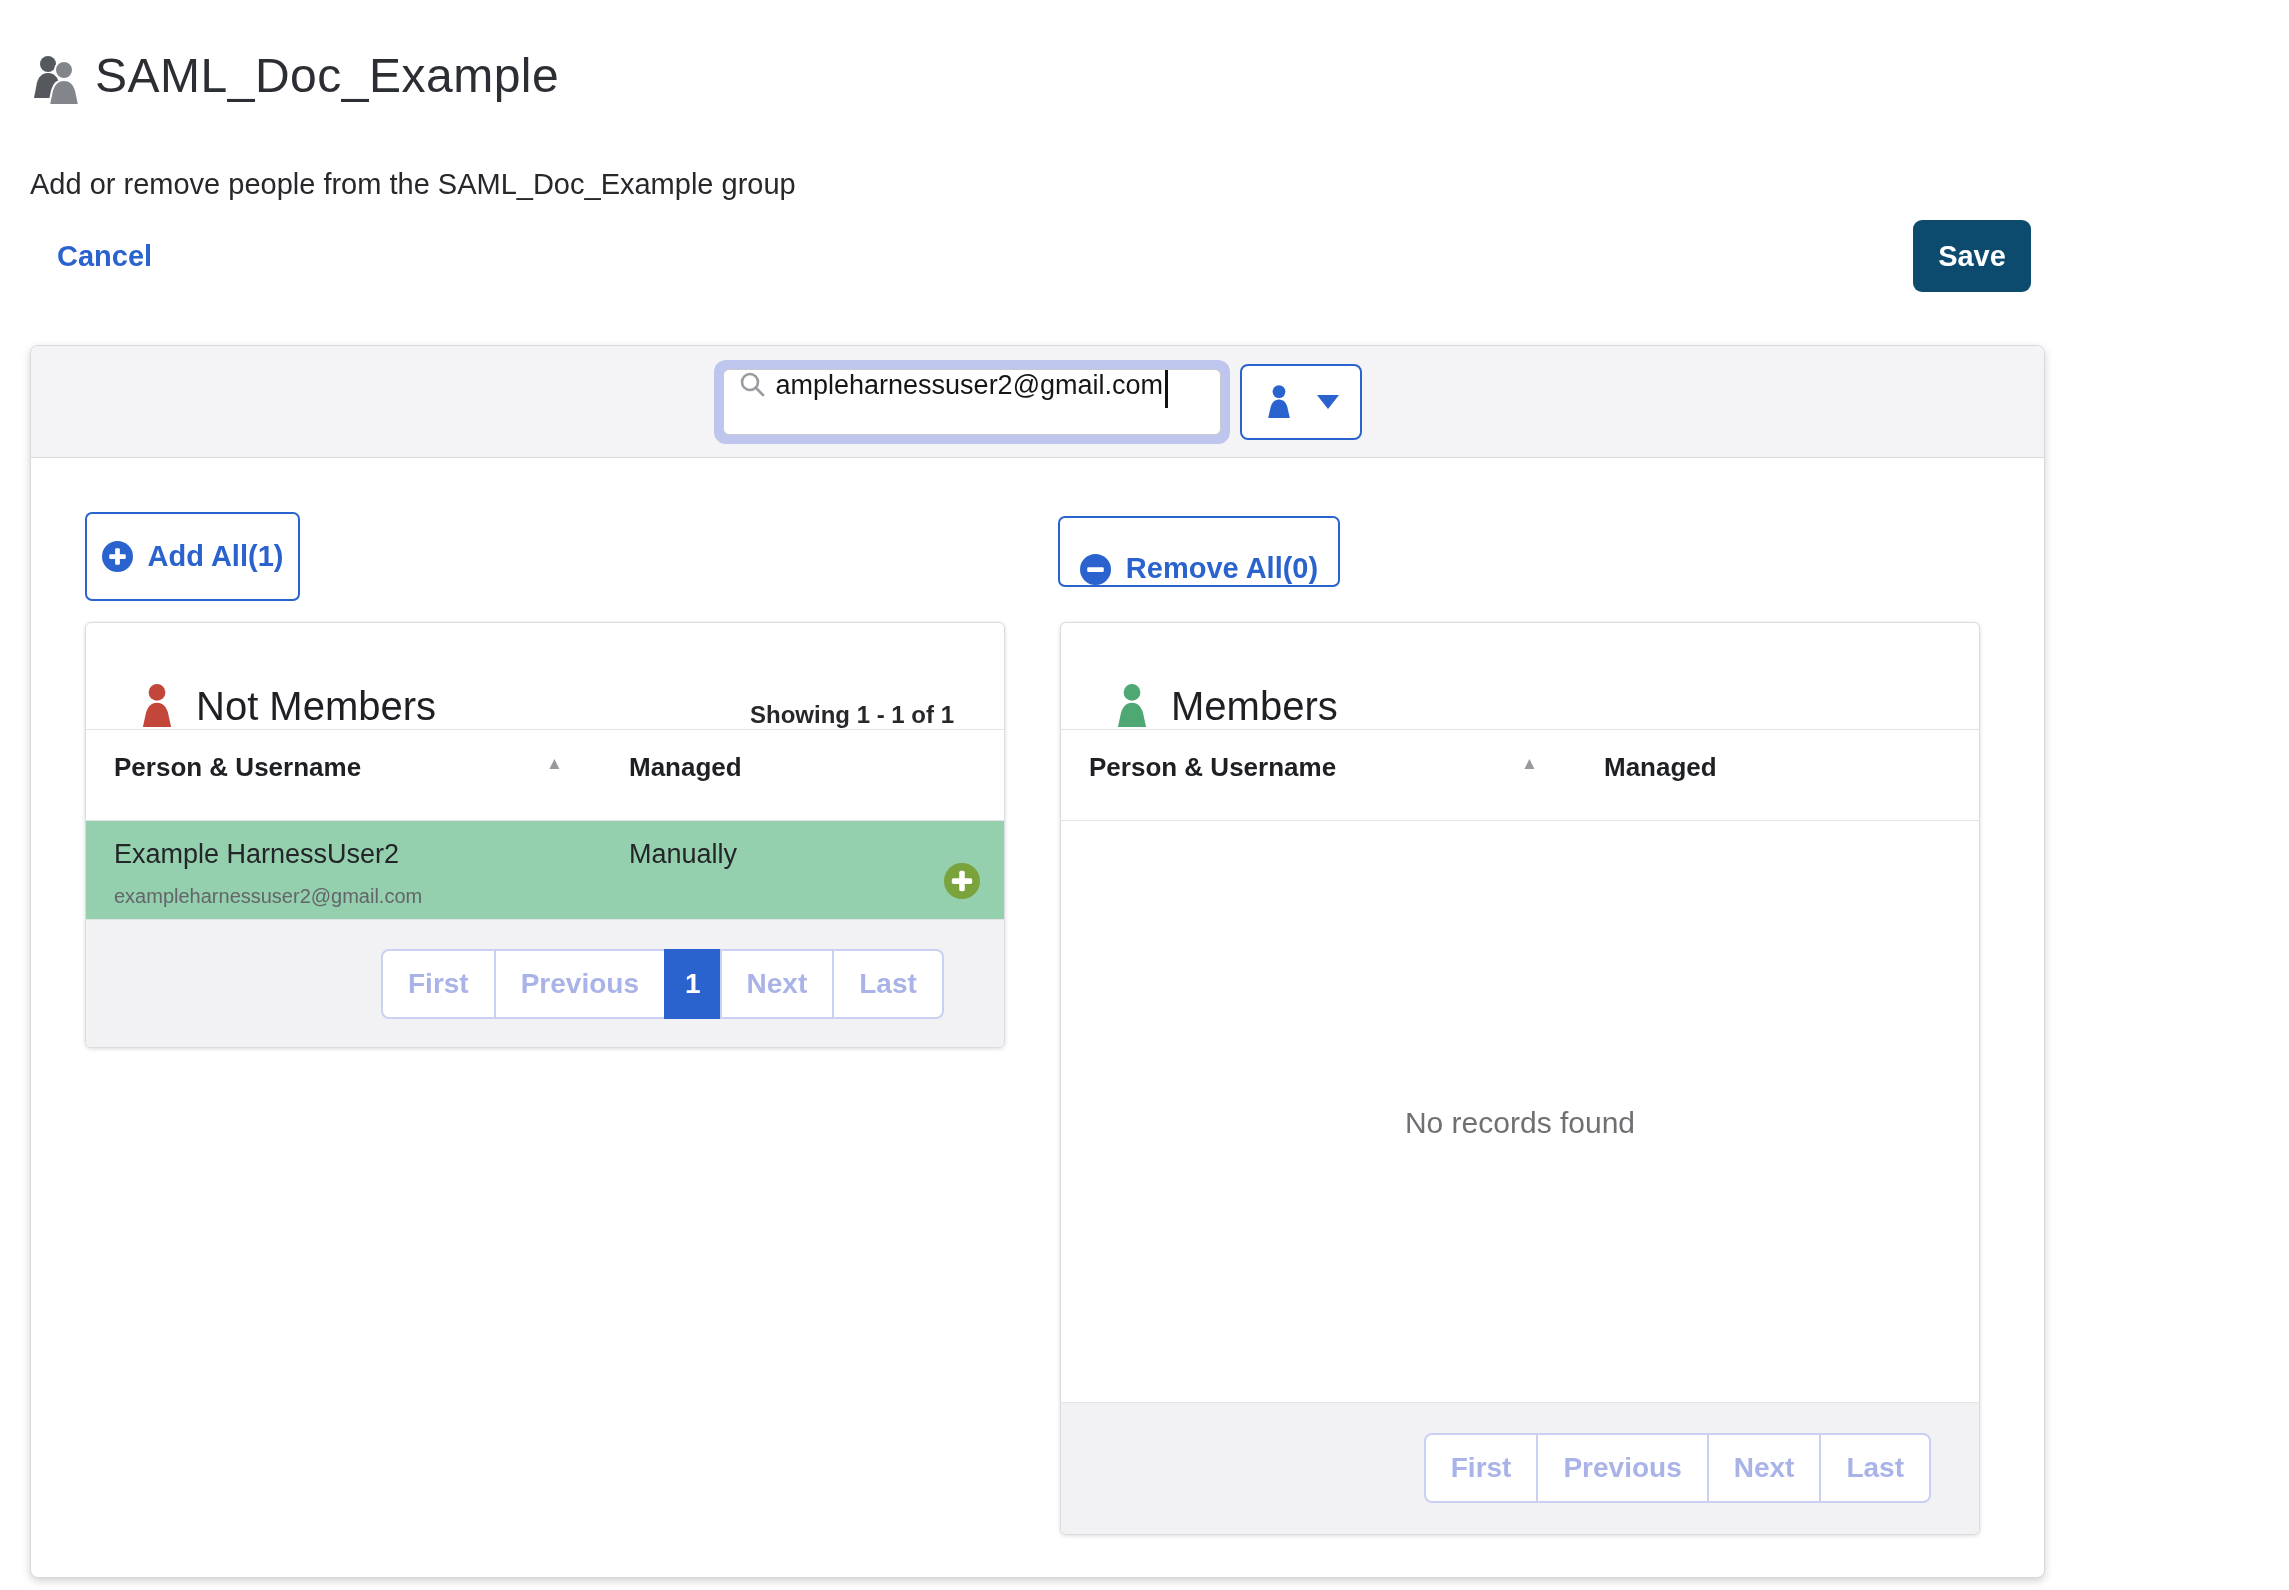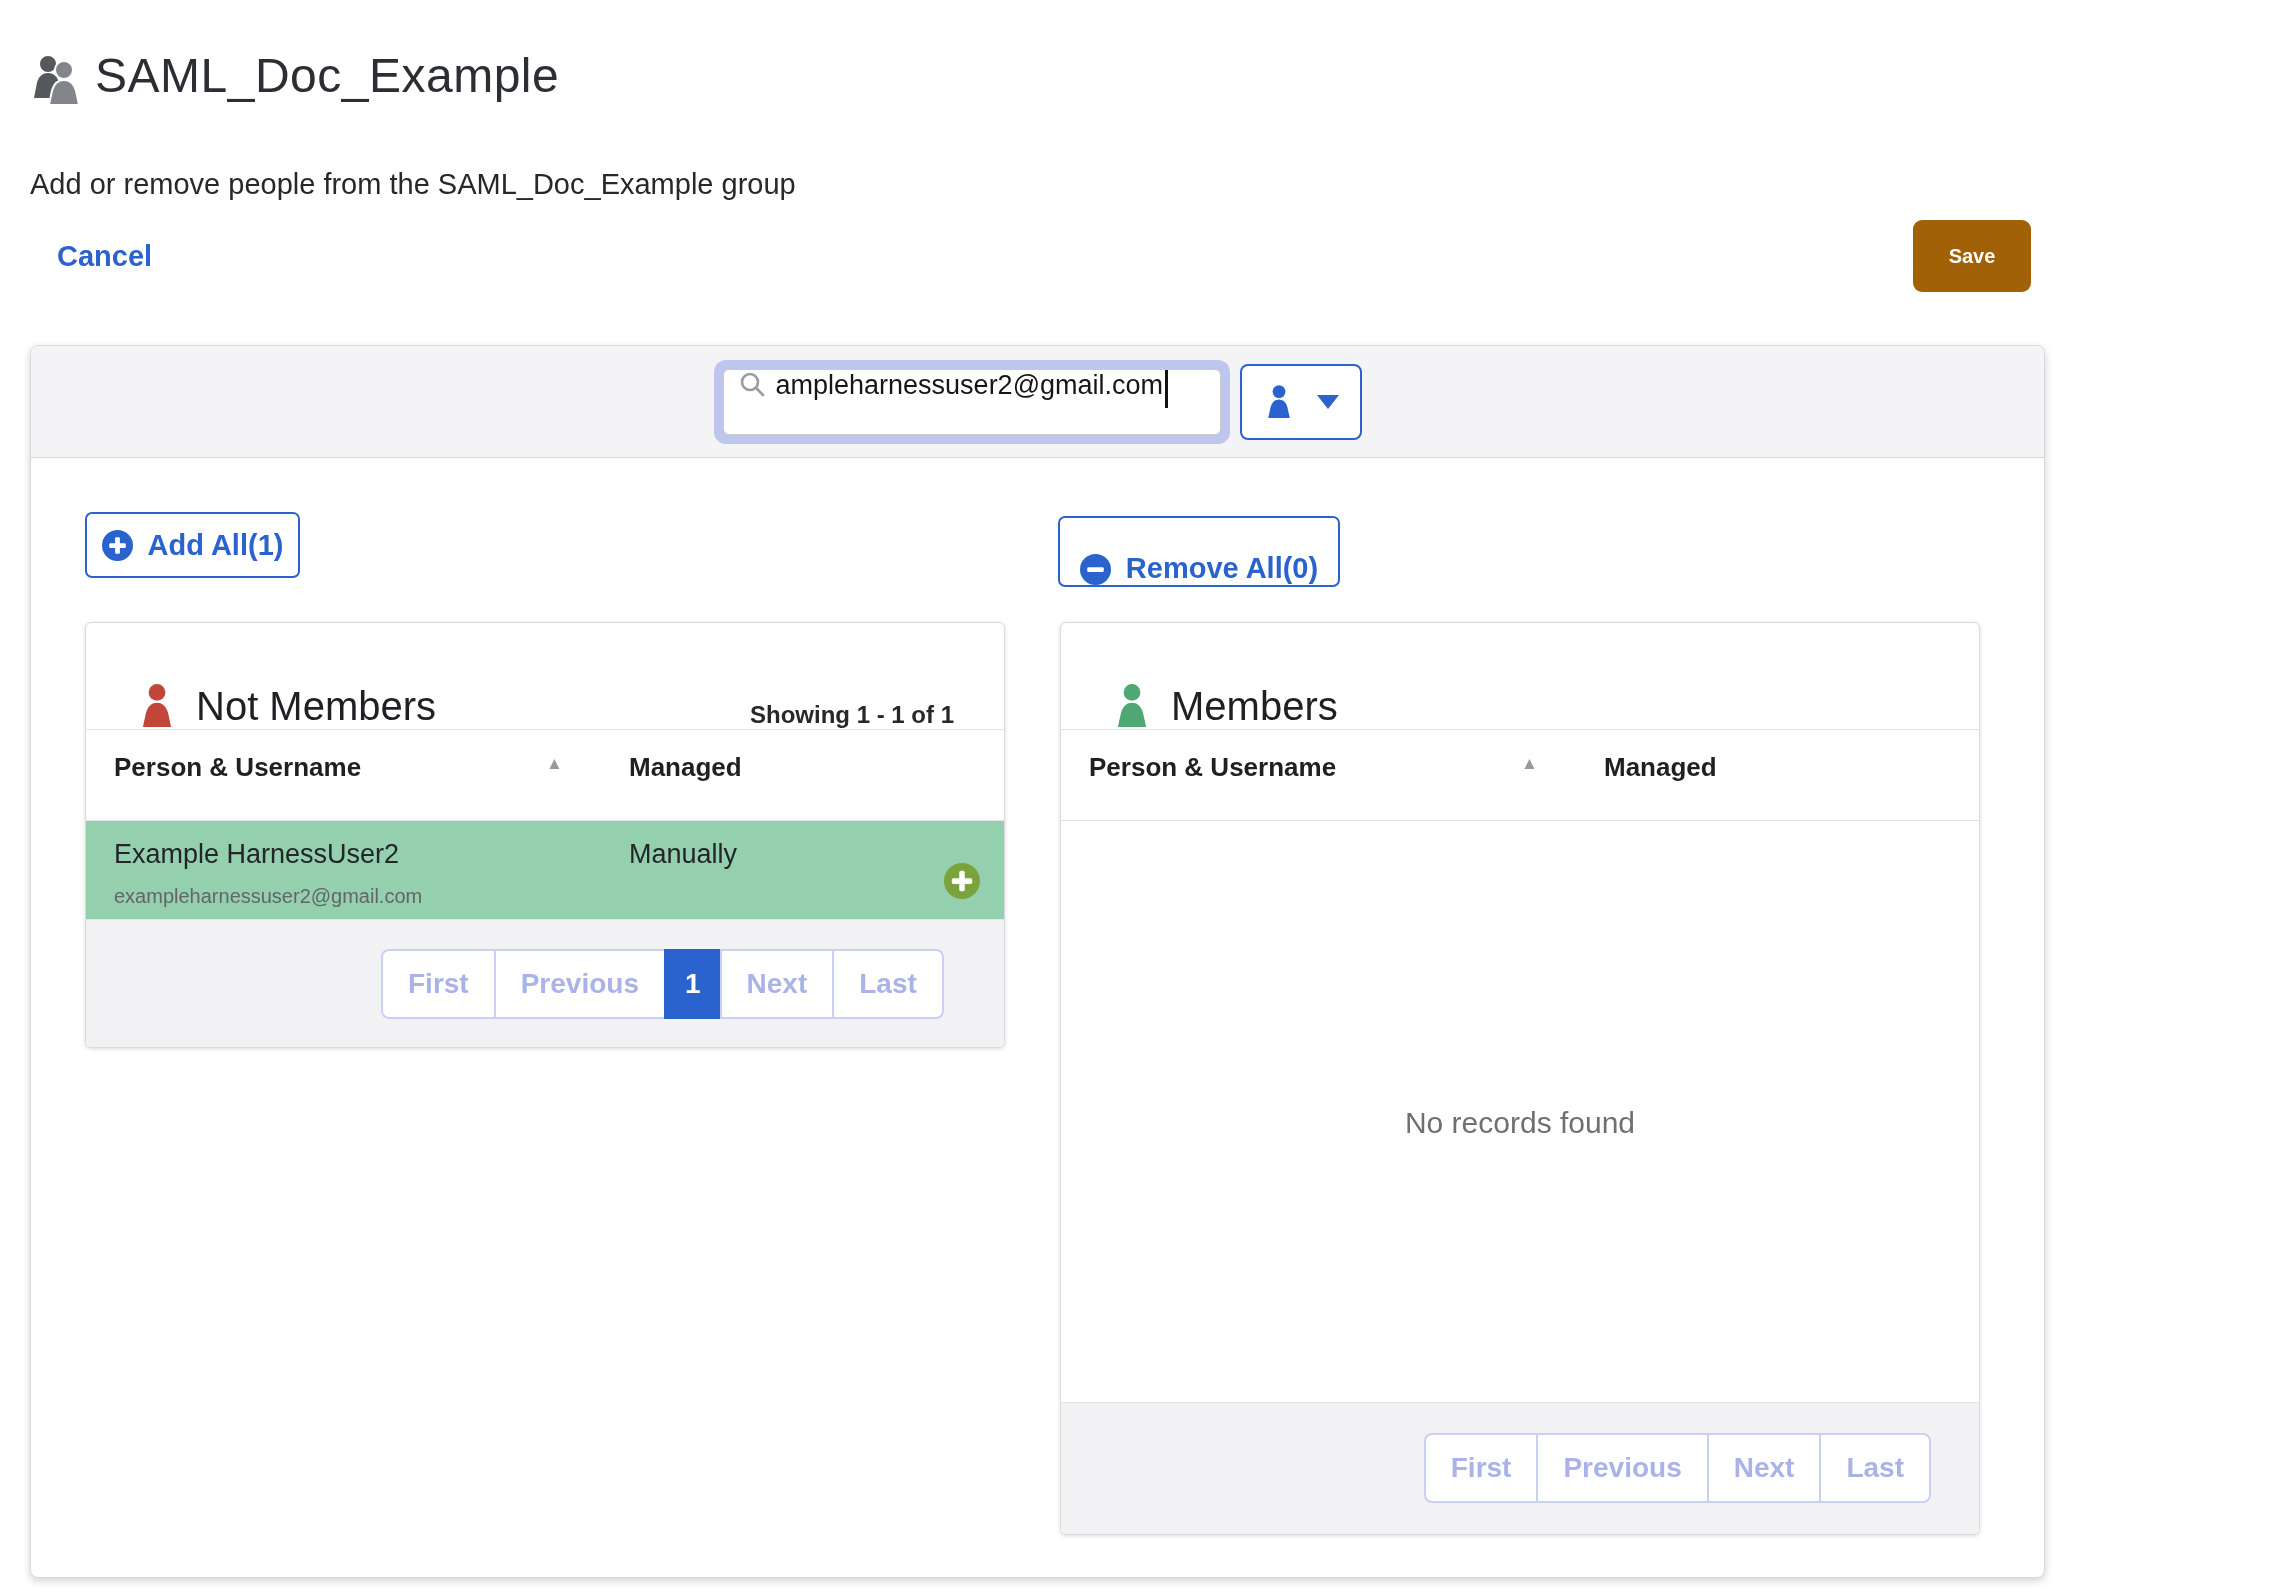--- a/index.html
+++ b/index.html
@@ -10,22 +10,22 @@
     color:#26282b;
   }
   .abs { position:absolute; }
 
   
   .page-title { left:95px; top:48px; font-size:48px; font-weight:400; color:#2b2e33; letter-spacing:.5px; }
   .subtitle   { left:30px; top:168px; font-size:29px; color:#26282b; }
   .cancel-link{ left:57px; top:240px; font-size:29px; font-weight:700; color:#2a62ce; cursor:pointer; }
   .save-btn {
     left:1913px; top:220px; width:118px; height:72px;
-    background:#a16207; border:none; border-radius:9px;
-    color:#fff; font-size:20px; font-weight:700;
+    background:#0c4a6e; border:none; border-radius:9px;
+    color:#fff; font-size:29px; font-weight:700;
     display:flex; align-items:center; justify-content:center; cursor:pointer;
     font-family:inherit;
   }
 
   
   .outer-panel {
     left:30px; top:345px; width:2015px; height:1233px;
     background:#fff; border:1px solid #d8d9dd; border-radius:8px;
     box-shadow:0 3px 8px rgba(0,0,0,.18);
   }
@@ -58,21 +58,21 @@
     border-top:14px solid #2a62ce;
   }
 
   
   .pill-btn {
     background:#fff; border:2px solid #2a62ce; border-radius:7px;
     display:flex; align-items:center; justify-content:center; gap:15px;
     color:#2a62ce; font-size:29px; font-weight:700; cursor:pointer;
     font-family:inherit;
   }
-  .add-all    { left:85px;  top:512px; width:215px; height:66px; }
+  .add-all    { left:85px;  top:512px; width:215px; height:89px; }
   .remove-all { left:1058px; top:516px; width:282px; height:71px;align-items:flex-end; }
 
   
   .card {
     background:#fff; border:1px solid #dbdbdf; border-radius:6px;
     box-shadow:0 1px 4px rgba(0,0,0,.14);
   }
   .card-not-members { left:85px;  top:622px; width:920px; height:426px; }
   .card-members     { left:1060px; top:622px; width:920px; height:913px; }
 

